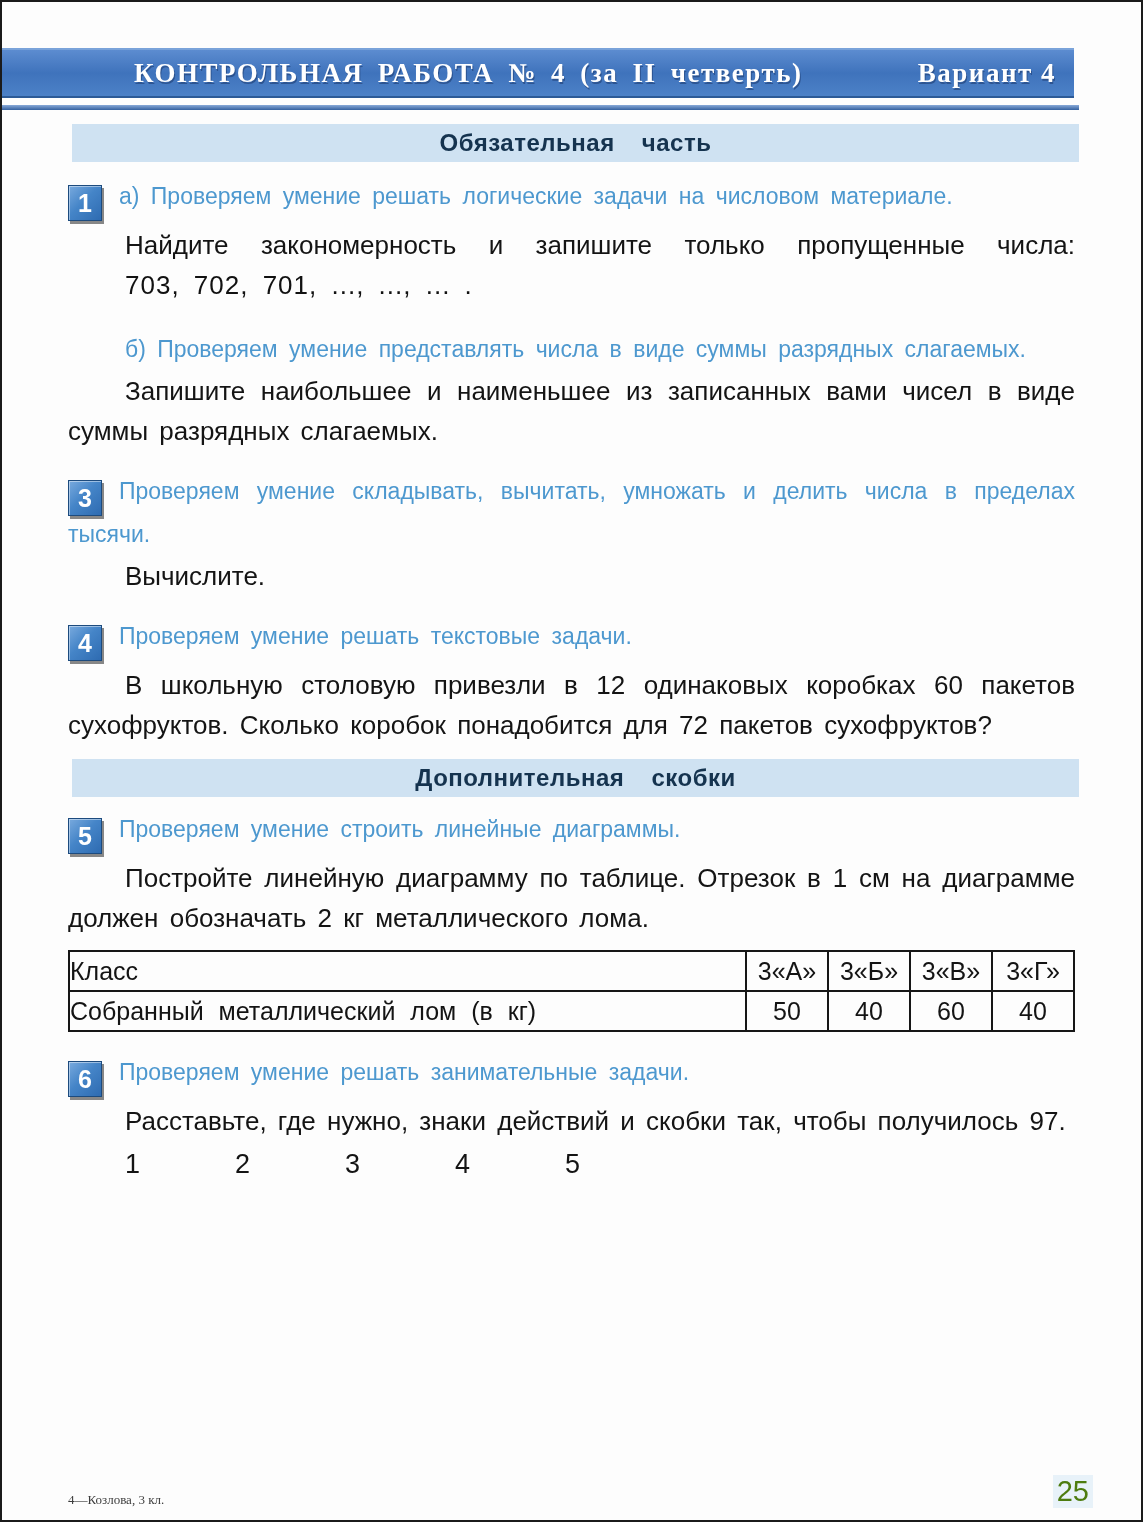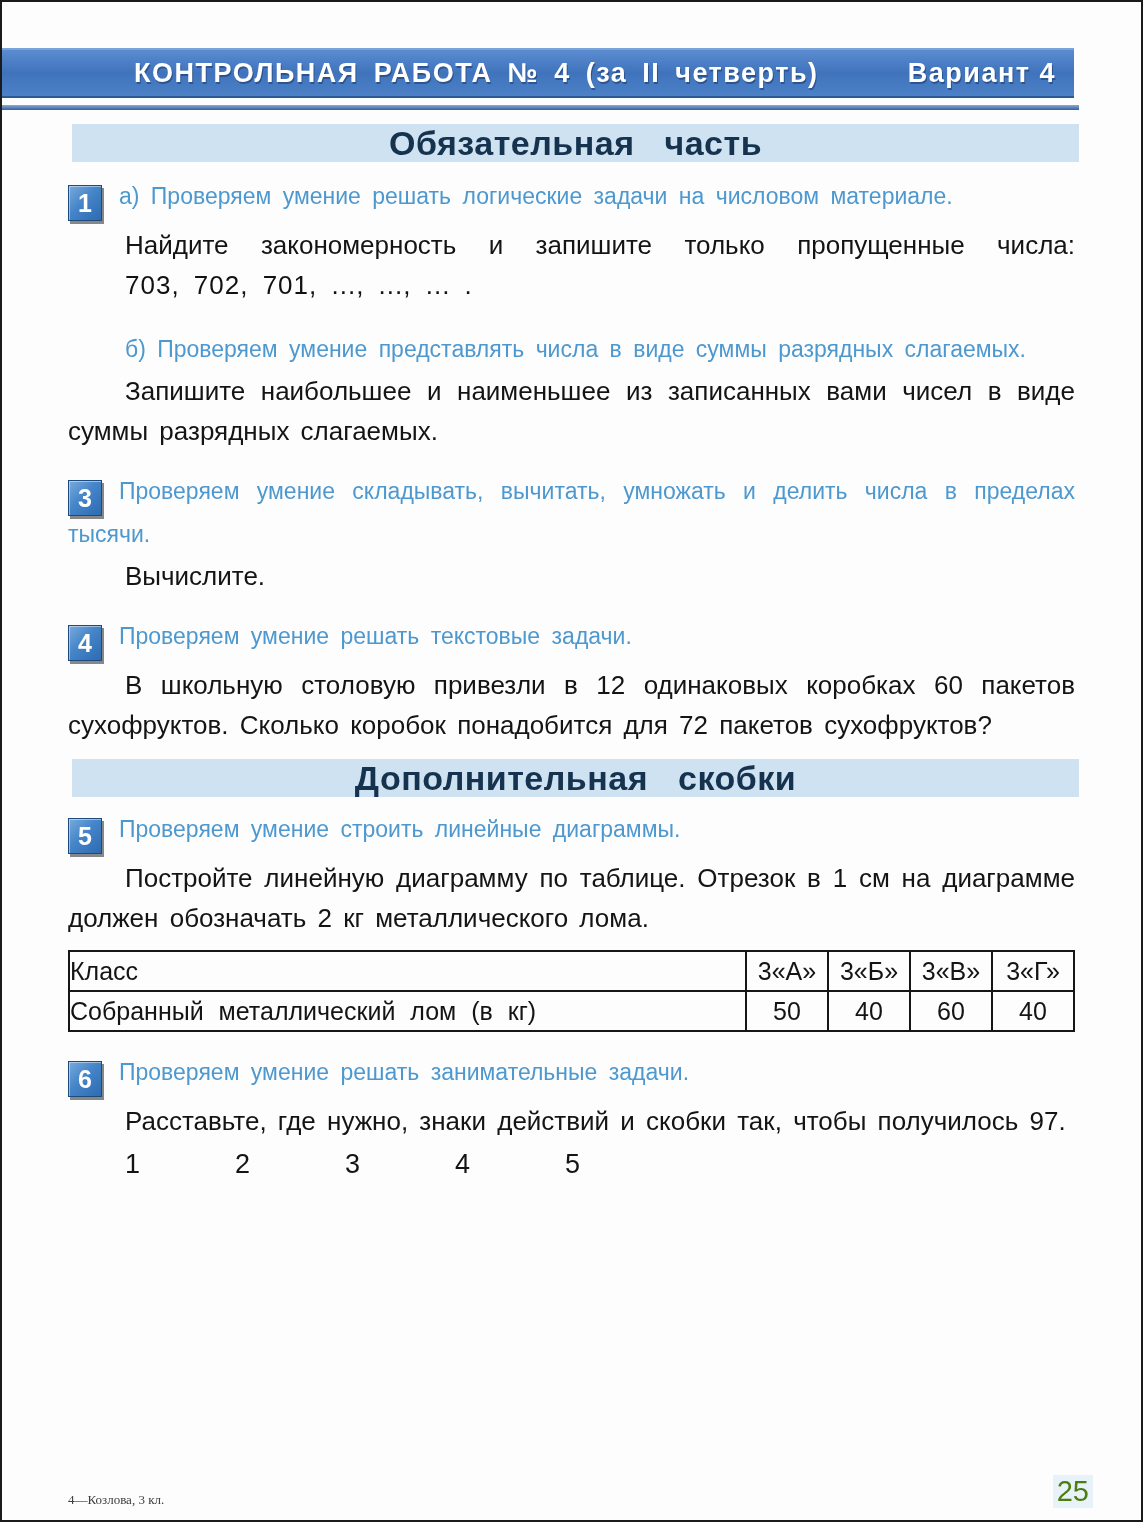--- a/index.html
+++ b/index.html
@@ -11,32 +11,32 @@
   
   .header-band{
     margin-top:46px;width:1072px;height:50px;box-sizing:border-box;
     background:linear-gradient(180deg,#5c8cd0 0%,#3f73bc 50%,#4c81c7 100%);
     border-top:2px solid #7aa3da;border-bottom:2px solid #2c5a97;
     display:flex;align-items:center;justify-content:space-between;
     padding:0 18px 0 70px;
   }
   .header-title,.header-variant{
     color:#fff;font-weight:bold;font-size:27px;letter-spacing:1.5px;
-    text-shadow:1px 2px 0 rgba(25,55,105,.55);white-space:nowrap;
+    text-shadow:1px 2px 0 rgba(25,55,105,.55);white-space:nowrap;font-family:Liberation Serif, serif;
   }
   .header-title{margin-left:62px;word-spacing:6px;}
   .header-rule{width:1077px;height:5px;margin-top:7px;
     background:linear-gradient(180deg,#88a9d8,#35619f);}
   
   .section-band{
     margin-left:70px;width:1007px;height:38px;background:#cfe2f2;
     display:flex;align-items:center;justify-content:center;
   }
   .section-band span{
-    color:#15334f;font-weight:bold;font-size:34px;word-spacing:20px;letter-spacing:.5px;
+    color:#15334f;font-weight:bold;font-size:24px;word-spacing:20px;letter-spacing:.5px;
   }
   .band-required{margin-top:14px;}
   .band-additional{margin-top:14px;}
   
   .content{padding:0 66px;}
   .task{margin-top:22px;}
   .task-first{margin-top:16px;}
   .task-head{font-size:23px;line-height:36px;color:#4d98cf;text-align:justify;word-spacing:5px;}
   .task-head-sub{margin-top:10px;text-indent:57px;}
   .badge{

